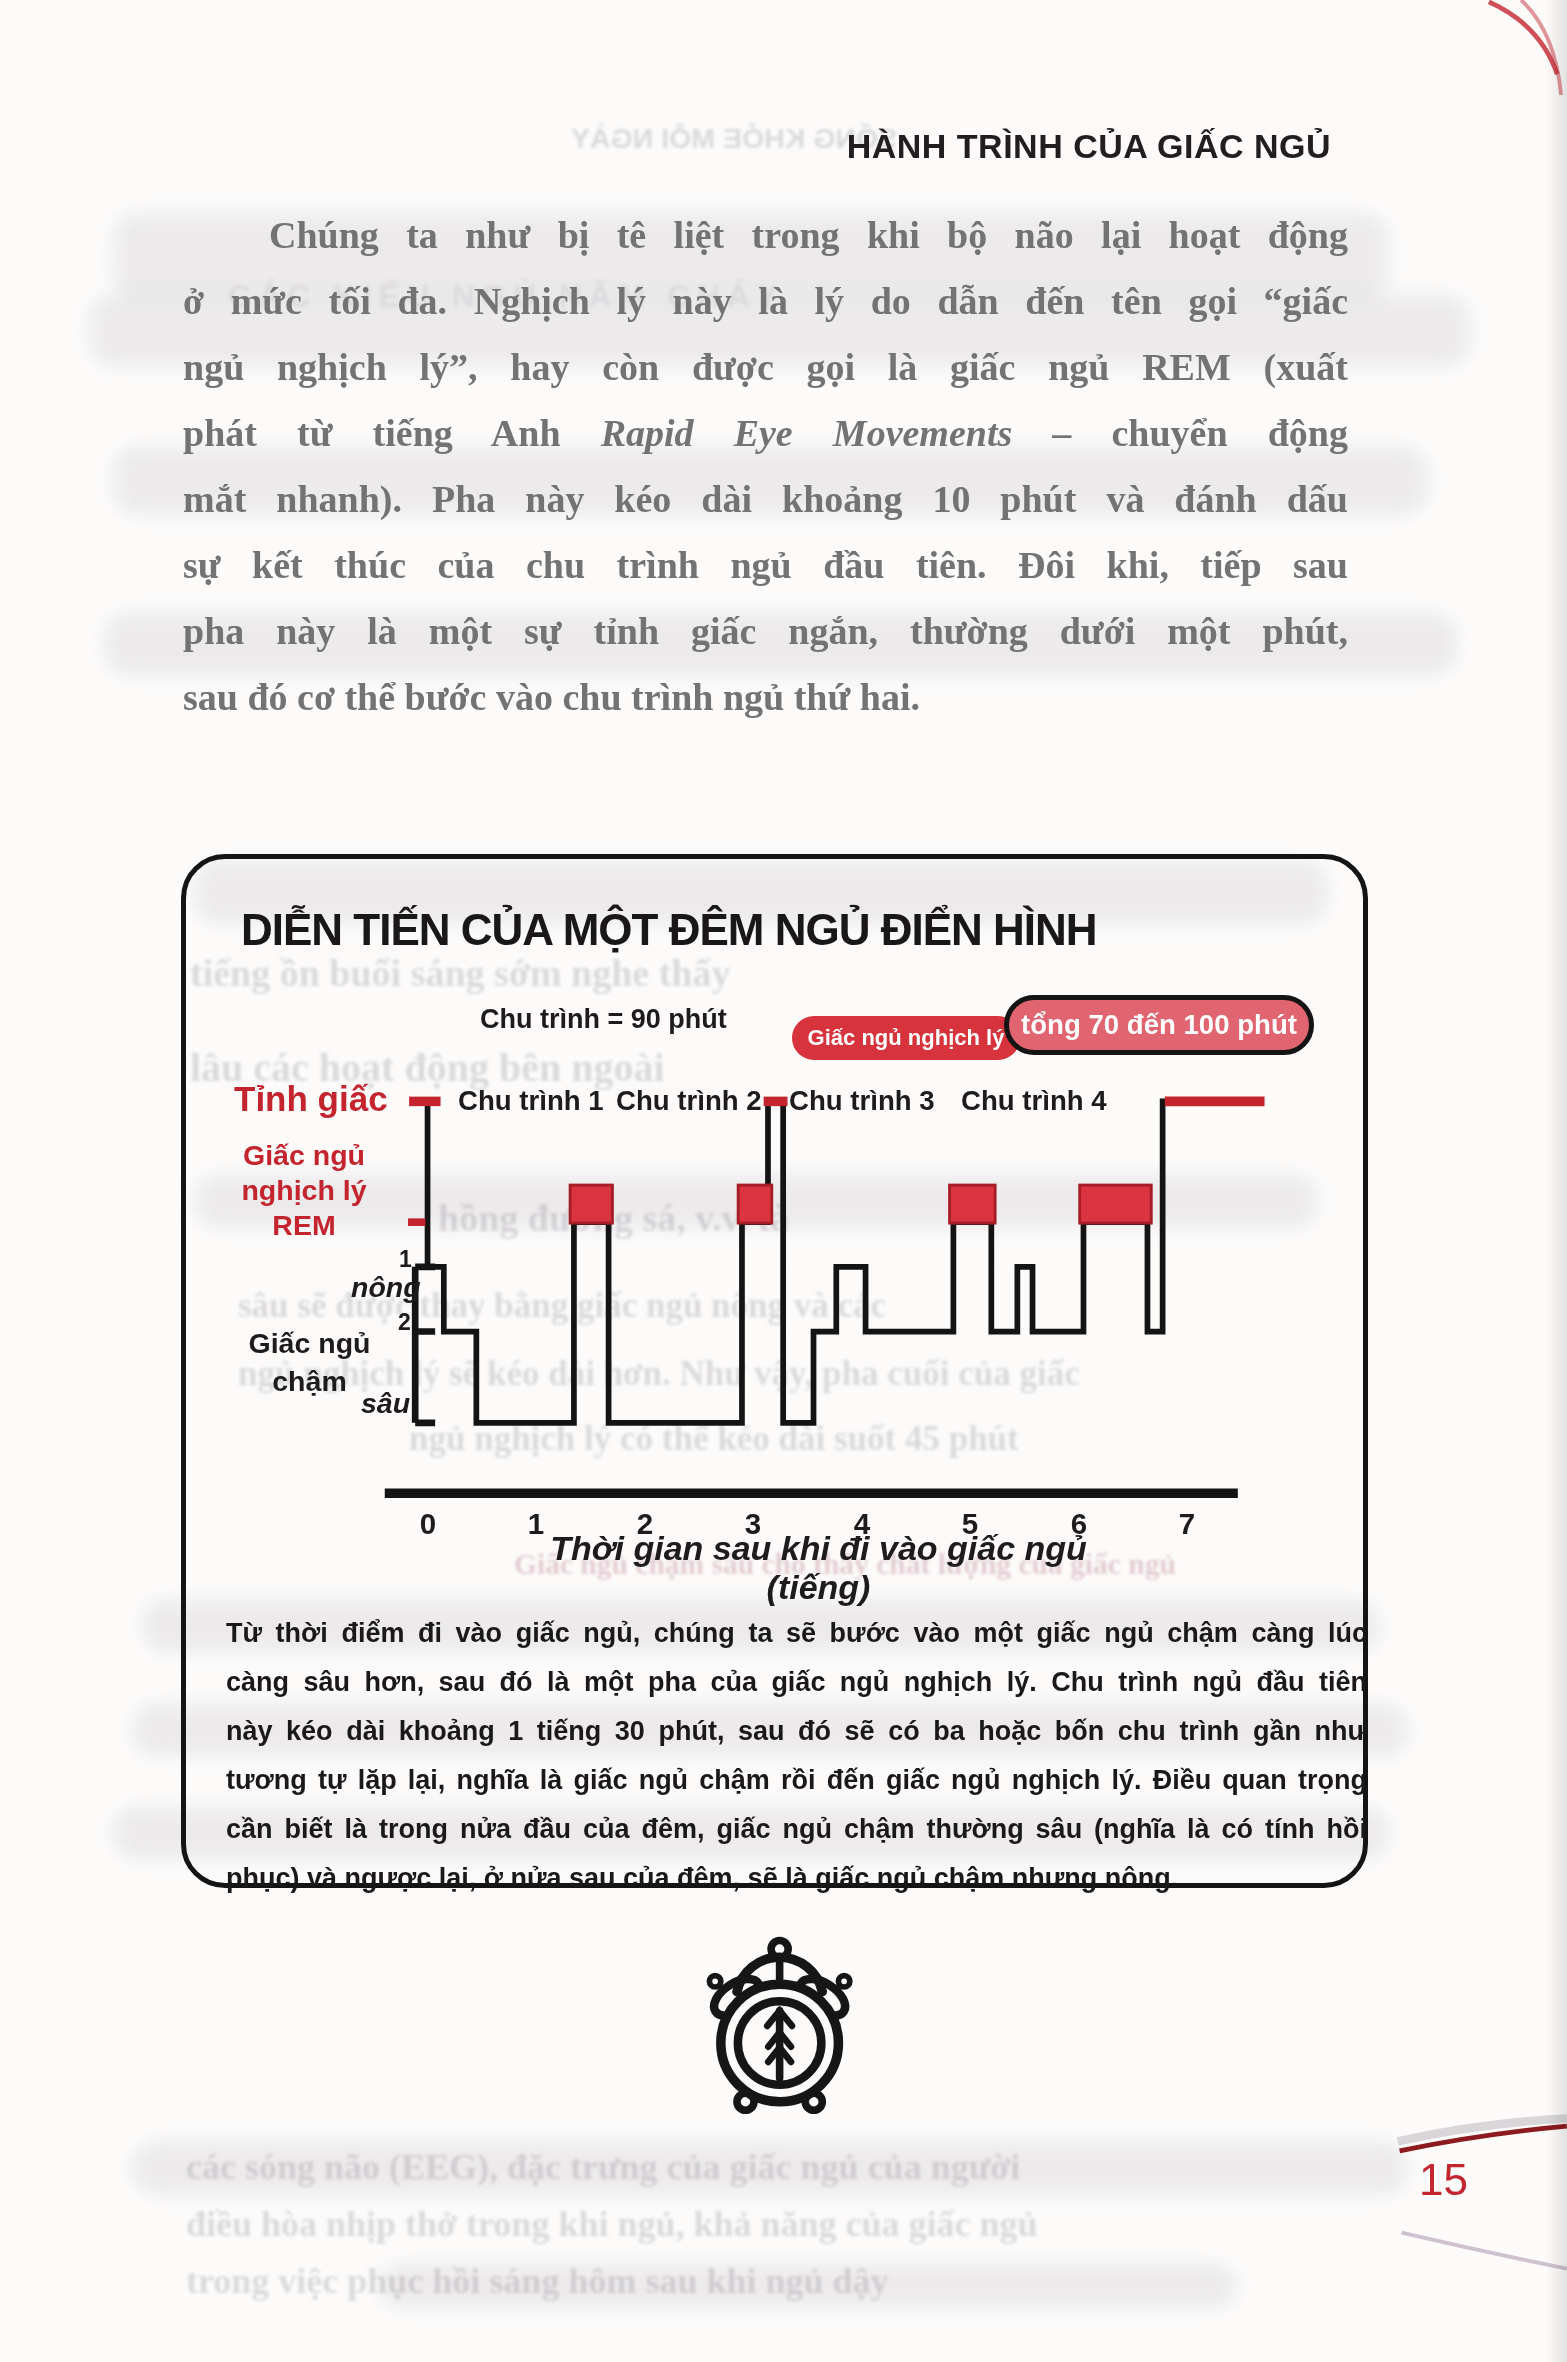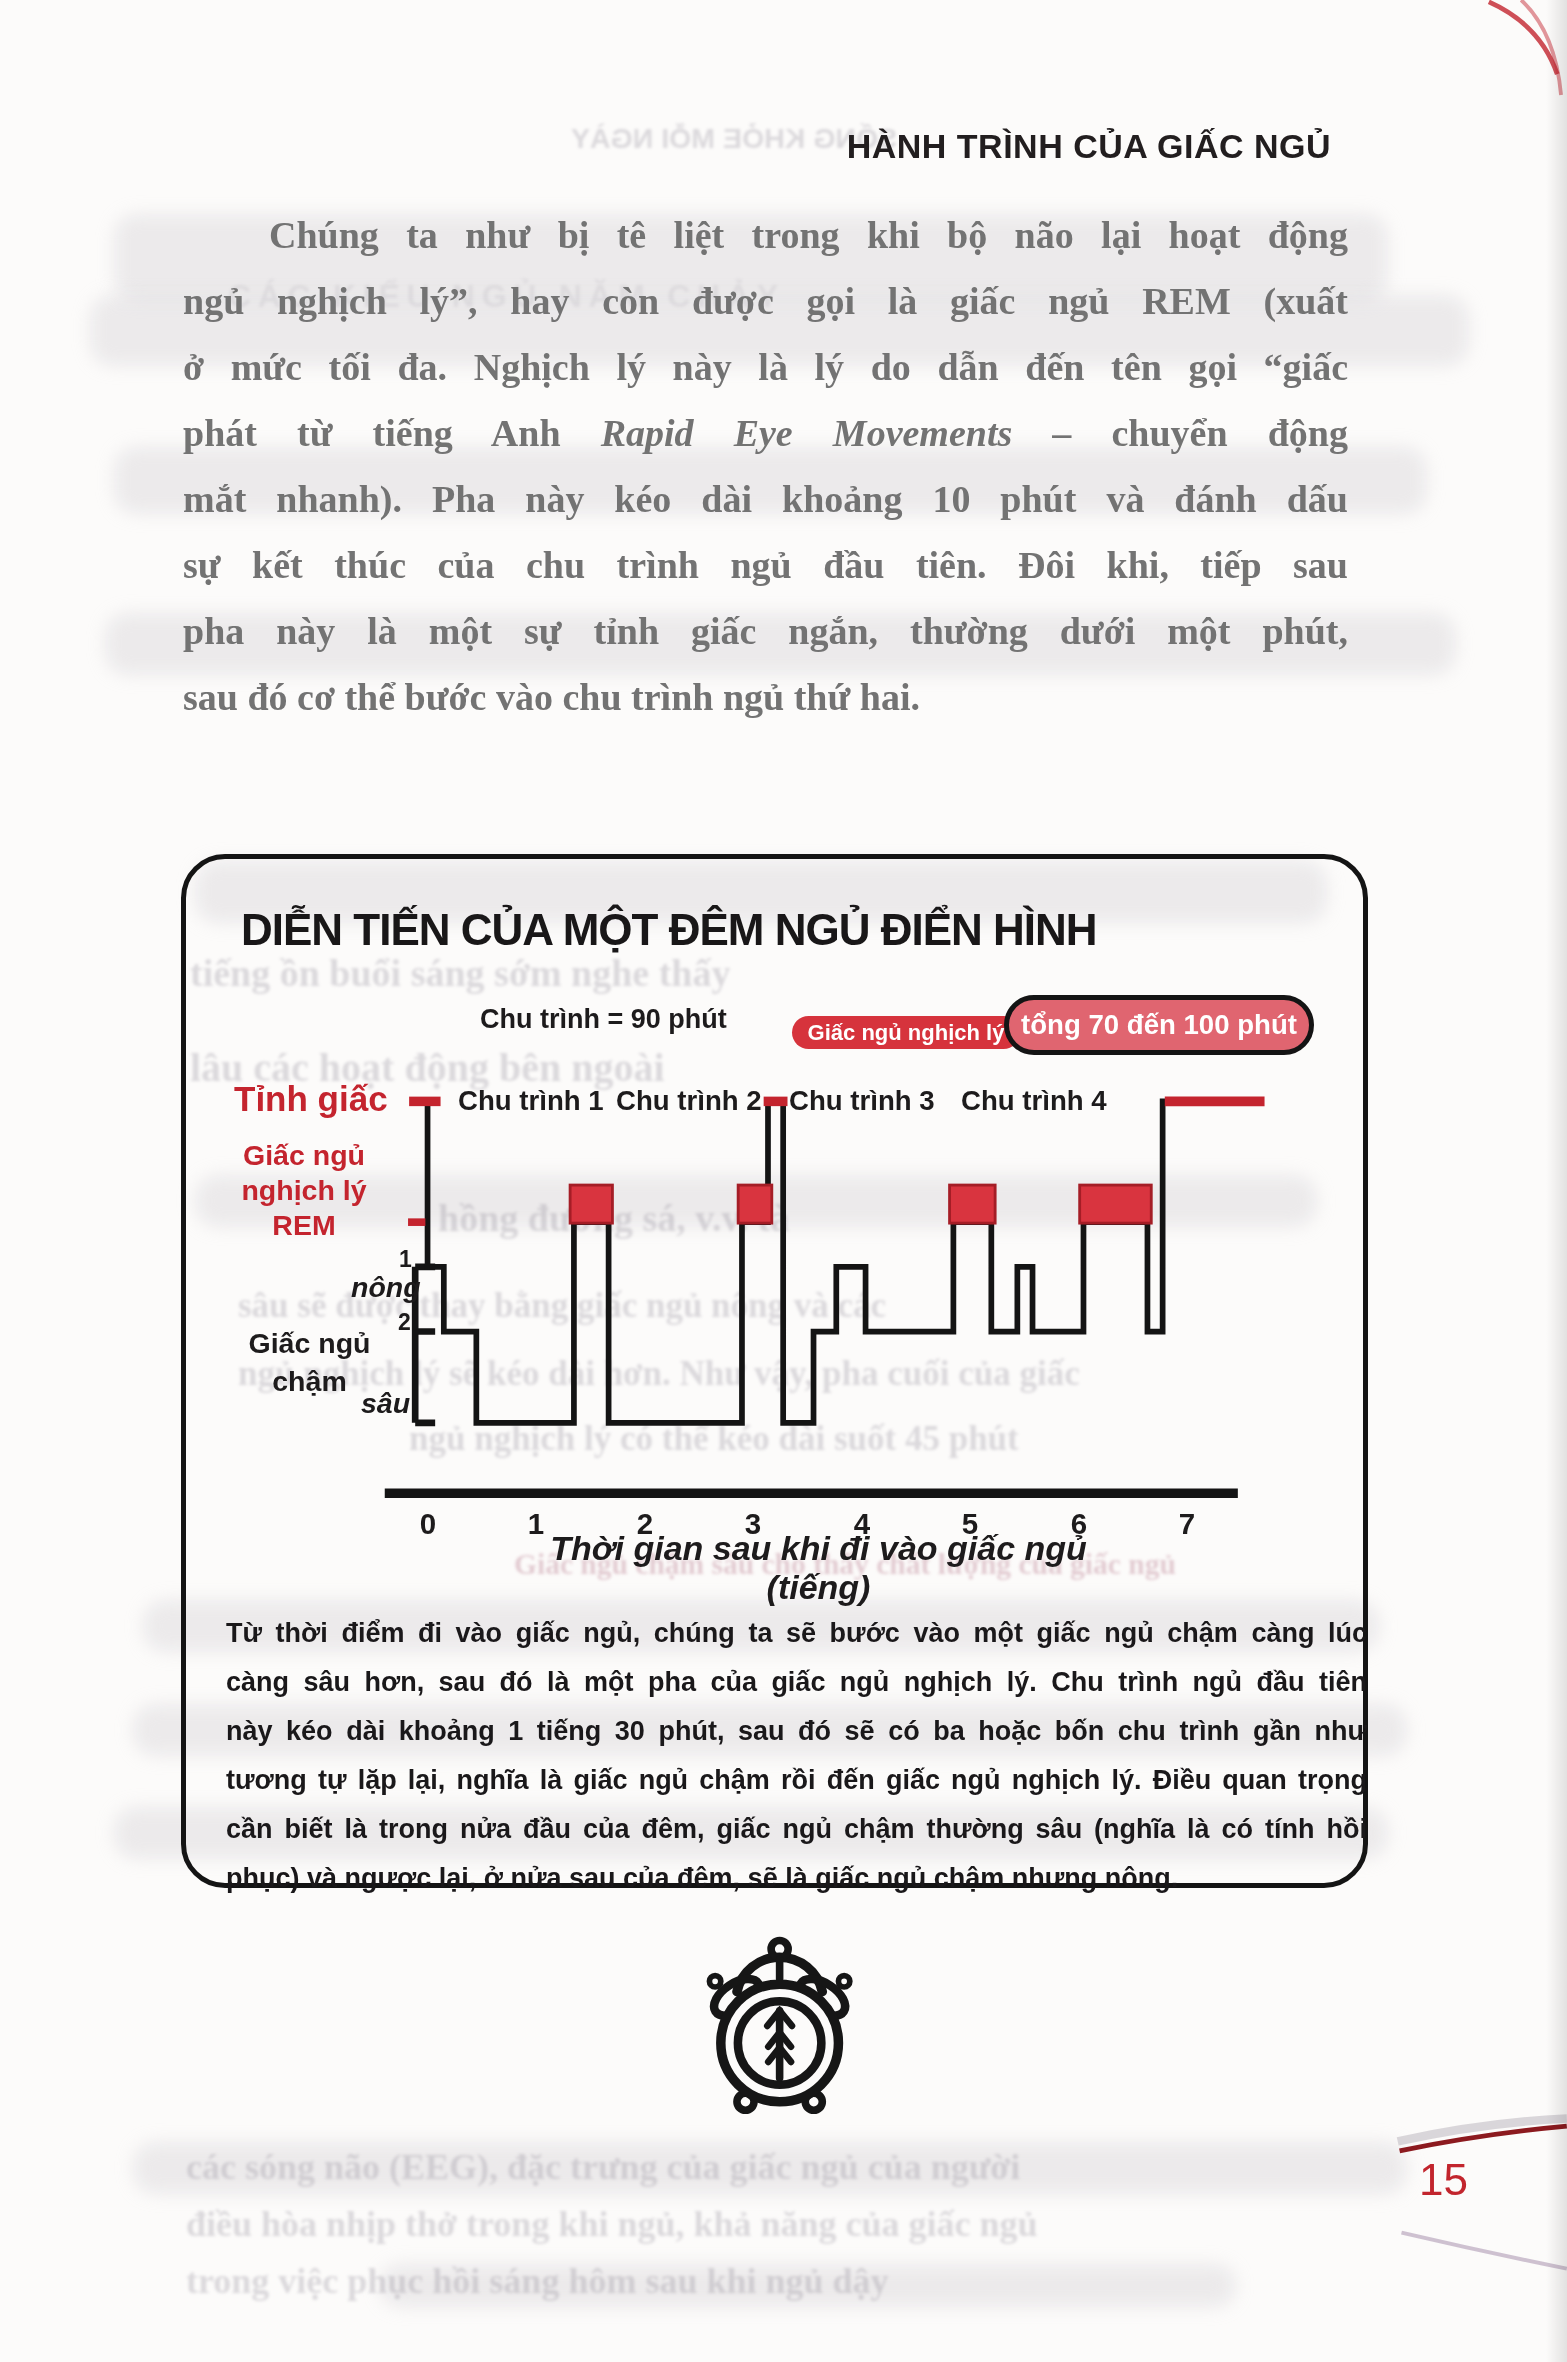--- a/index.html
+++ b/index.html
@@ -29,21 +29,21 @@
          font-family:"Liberation Serif",serif;font-weight:700;font-size:38px;line-height:66px;color:#737373;}
   .bl{text-align:justify;text-align-last:justify;}
   .bl.first{text-indent:86px;}
   .bl.last{text-align-last:left;}
   .it{font-style:italic;margin-top:40px;}
   
   .figbox{position:absolute;left:181px;top:854px;width:1177px;height:1024px;border:5.7px solid #141414;
           border-radius:44px;z-index:2;background:transparent;}
   .figtitle{position:absolute;left:241px;top:905px;font-size:44px;font-weight:700;letter-spacing:-1px;color:#191718;z-index:3;}
   .cyclen{position:absolute;left:480px;top:1004px;font-size:27px;font-weight:700;z-index:3;}
-  .pill{position:absolute;left:792px;top:1016px;width:228px;height:33px;border-radius:23px;background:#d6333c;
+  .pill{position:absolute;left:792px;top:1016px;width:228px;height:44px;border-radius:23px;background:#d6333c;
         color:#fff;font-size:22px;font-weight:700;display:flex;align-items:center;justify-content:center;z-index:3;}
   .badge{position:absolute;left:1004px;top:995px;width:310px;height:60px;border-radius:38px;background:#e06570;
          border:5.7px solid #141414;color:#fff;font-size:27.6px;font-weight:700;display:flex;align-items:center;justify-content:center;z-index:3;box-sizing:border-box;}
   .lab{position:absolute;z-index:3;font-weight:700;}
   .red{color:#c4242e;}
   .awakelab{left:234px;top:1079px;font-size:35px;}
   .remlab{left:209px;top:1138px;width:190px;text-align:center;font-size:28.5px;line-height:35px;}
   .n1{left:399px;top:1246px;font-size:23px;}
   .nong{left:335px;top:1271px;font-size:28.5px;font-style:italic;margin-left:16px;}
   .n2{left:398px;top:1309px;font-size:23px;}
@@ -94,22 +94,22 @@
   <div class="bleed b7">ngủ nghịch lý có thể kéo dài suốt 45 phút</div>
   <div class="bleed b8">Giấc ngủ chậm sâu cho thấy chất lượng của giấc ngủ</div>
   <div class="bleed b9">các sóng não (EEG), đặc trưng của giấc ngủ của người</div>
   <div class="bleed b10">điều hòa nhịp thở trong khi ngủ, khả năng của giấc ngủ</div>
   <div class="bleed b11">trong việc phục hồi sáng hôm sau khi ngủ dậy</div>
 
   <div class="hdr">HÀNH TRÌNH CỦA GIẤC NGỦ</div>
 
   <div class="bodyp">
     <div class="bl first">Chúng ta như bị tê liệt trong khi bộ não lại hoạt động</div>
+    <div class="bl">ở mức tối đa. Nghịch lý này là lý do dẫn đến tên gọi “giấc</div>
     <div class="bl">ngủ nghịch lý”, hay còn được gọi là giấc ngủ REM (xuất</div>
-    <div class="bl">ở mức tối đa. Nghịch lý này là lý do dẫn đến tên gọi “giấc</div>
     <div class="bl"><span>phát từ tiếng Anh </span><span class="it">Rapid Eye Movements</span><span> – chuyển động</span></div>
     <div class="bl">mắt nhanh). Pha này kéo dài khoảng 10 phút và đánh dấu</div>
     <div class="bl">sự kết thúc của chu trình ngủ đầu tiên. Đôi khi, tiếp sau</div>
     <div class="bl">pha này là một sự tỉnh giấc ngắn, thường dưới một phút,</div>
     <div class="bl last">sau đó cơ thể bước vào chu trình ngủ thứ hai.</div>
   </div>
 
   <div class="figbox"></div>
   <div class="figtitle">DIỄN TIẾN CỦA MỘT ĐÊM NGỦ ĐIỂN HÌNH</div>
   <div class="cyclen">Chu trình = 90 phút</div>

